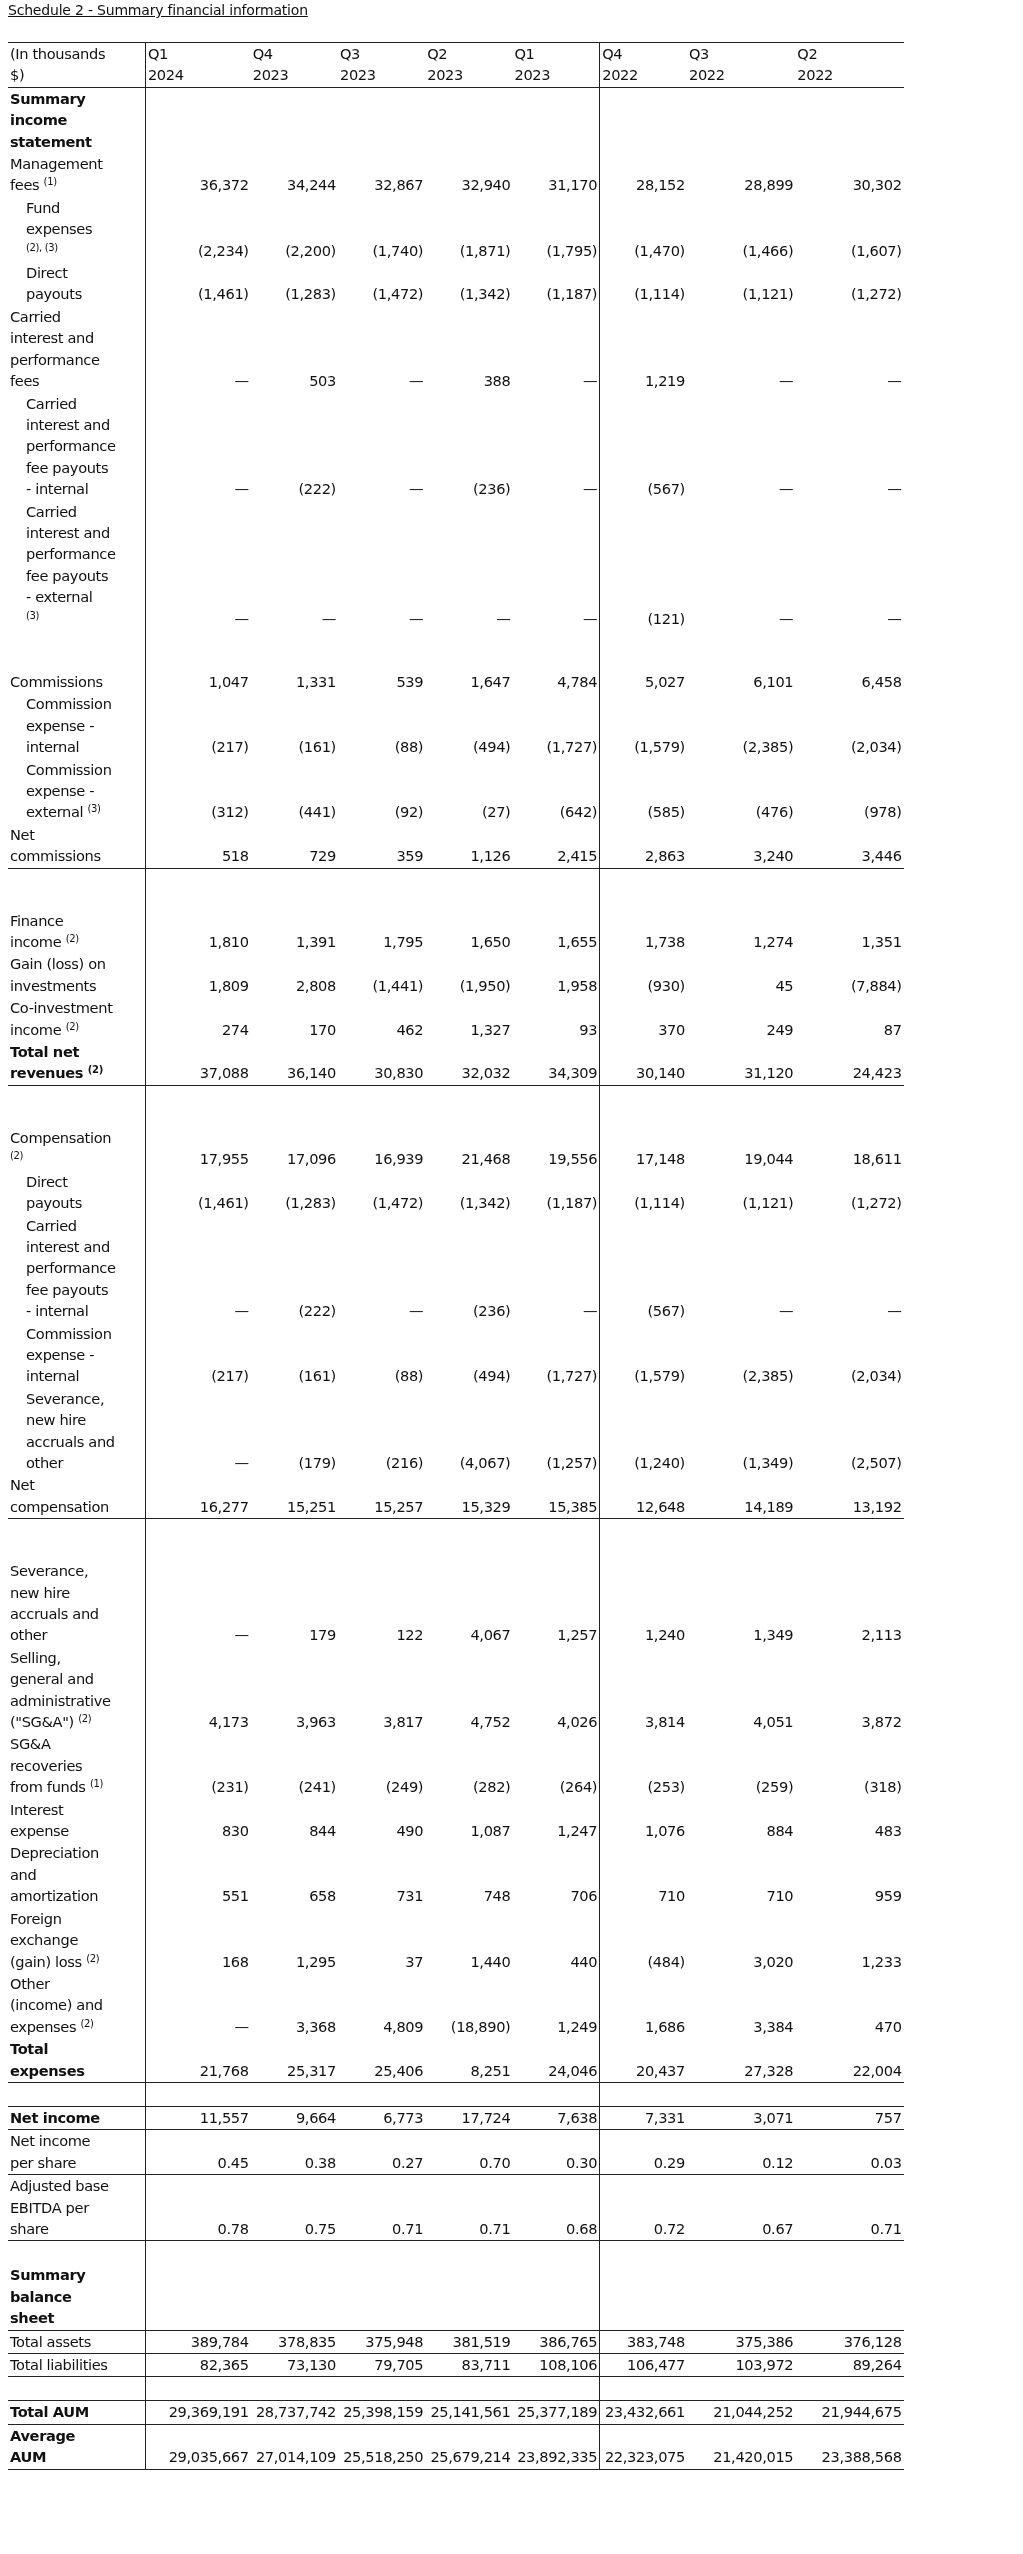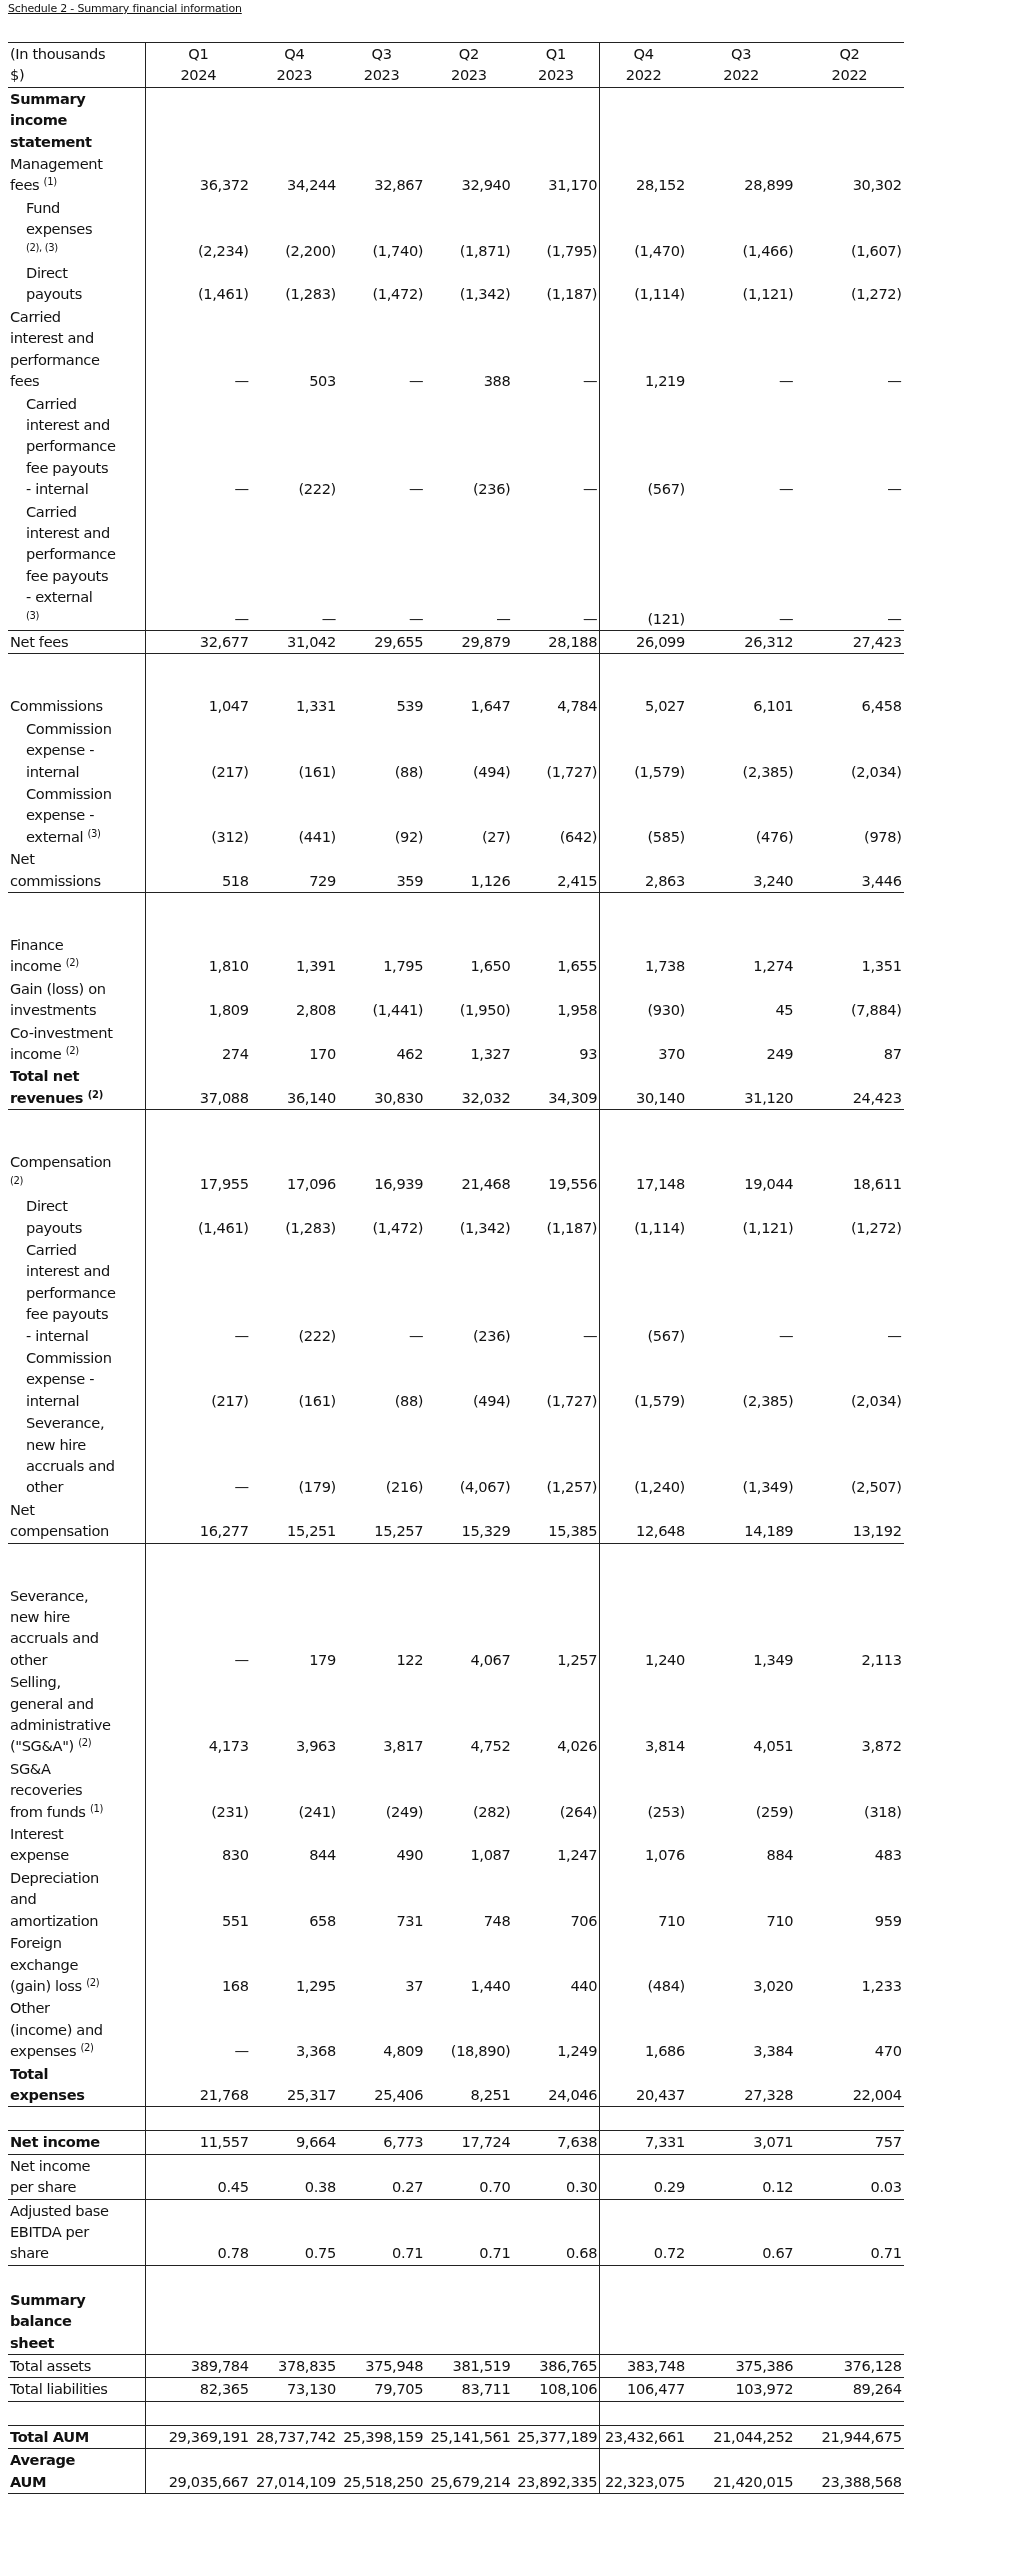--- a/index.html
+++ b/index.html
@@ -1,23 +1,23 @@
 <!DOCTYPE html>
 <html><head>
 <meta charset="utf-8">
 <style>
   html, body { margin:0; padding:0; background:#ffffff; }
   body { width:1023px; height:2554px; position:relative; overflow:hidden;
          font-family:"DejaVu Sans", sans-serif; color:#111; font-size:15px; }
-  .title { position:absolute; left:8px; top:2px; font-size:11px; text-decoration:underline; white-space:nowrap; letter-spacing:-0.2px; }
+  .title { position:absolute; left:8px; top:2px; font-size:14px; text-decoration:underline; white-space:nowrap; letter-spacing:-0.2px; }
   table { position:absolute; left:8px; top:42px; border-collapse:collapse; table-layout:fixed; width:1004px; }
   td { padding:0 2px 1px 2px; vertical-align:bottom; line-height:21.4px; font-size:14.6px; letter-spacing:-0.35px; white-space:nowrap; }
   td.lbl { text-align:left; white-space:normal; }
   td.num { text-align:right; }
-  td.hdr { text-align:center; }
+  td.hdr { }
   col.c0 { width:137px; } col.c1 { width:105px; }
   col.cm { width:87px; } col.cr { width:108px; }
   .vl { border-left:1.4px solid #222; }
   tr.topline td { border-top:1.6px solid #222; }
   tr.botline td { border-bottom:1.4px solid #222; }
   .b { font-weight:bold; }
   .ind { padding-left:18px;margin-top:32px; }
   sup { font-size:10px; vertical-align:top; position:relative; top:-3px; }
   .spacer td { height:22px; }
   .spacer2 td { height:40px; }
@@ -122,31 +122,20 @@
         <td class="lbl ind"><span>Carried<br>interest and<br>performance<br>fee payouts<br>- external<br></span><sup style="font-weight: normal;">(3)</sup></td>
         <td class="num vl">—</td>
         <td class="num">—</td>
         <td class="num">—</td>
         <td class="num">—</td>
         <td class="num">—</td>
         <td class="num vl">(121)</td>
         <td class="num">—</td>
         <td class="num">—</td>
       </tr>
-      <tr class="botline topline">
-        <td class="lbl"><span>Net fees</span></td>
-        <td class="num vl">32,677</td>
-        <td class="num">31,042</td>
-        <td class="num">29,655</td>
-        <td class="num">29,879</td>
-        <td class="num">28,188</td>
-        <td class="num vl">26,099</td>
-        <td class="num">26,312</td>
-        <td class="num">27,423</td>
-      </tr>
       <tr class="spacer2">
         <td class=""></td>
         <td class="vl"></td>
         <td class=""></td>
         <td class=""></td>
         <td class=""></td>
         <td class=""></td>
         <td class="vl"></td>
         <td class=""></td>
         <td class=""></td>

